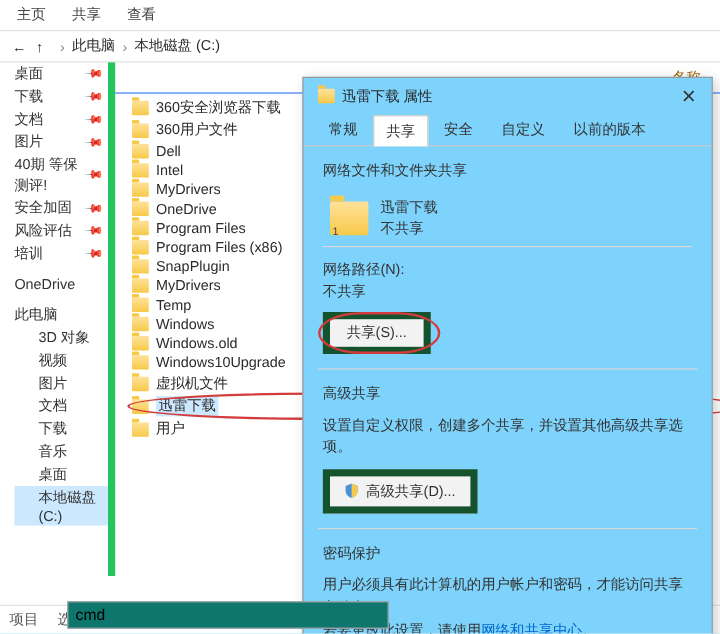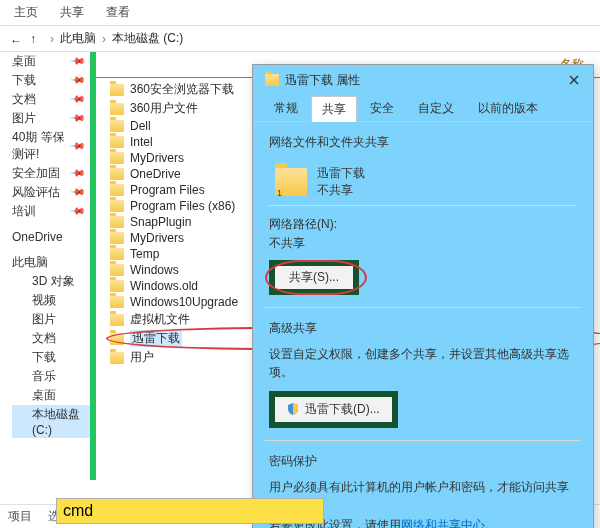--- a/index.html
+++ b/index.html
@@ -47,21 +47,21 @@
 .btn { display: inline-block; padding: 3px 14px; border: 6px solid #14532d; background: #f2f2f2; cursor: default; text-align: center; }
 .btn.share { position: relative; }
 .btn.share::after { content:""; position:absolute; left:-10px; right:-14px; top:-6px; bottom:-6px; border:2px solid #d43c3c; border-radius: 50%/70%; pointer-events:none; }
 .hr { border: none; border-top: 1px solid #d8d8d8; margin: 12px -4px; }
 .adv-desc { line-height: 1.5; margin-bottom: 10px; }
 .btn.adv { display: flex; align-items: center; gap: 6px; padding: 4px 12px; width: fit-content; }
 .shield { width: 12px; height: 12px; }
 .pw-section p { line-height: 1.6; }
 .link { color: #0066cc; cursor: default; }
 .cmd-row { position: absolute; left: 56px; bottom: 4px; right: 276px; }
-.cmd-input { width: 100%; border: 1px solid #b0b0b0; padding: 3px 6px; font-size: 16px; background: #fde047; }
+.cmd-input { width: 100%; border: 1px solid #b0b0b0; padding: 3px 6px; font-size: 13px; background: #0f766e; }
 </style>
 </head>
 <body>
 
 <div class="ribbon">
   <span>主页</span>
   <span>共享</span>
   <span>查看</span>
 </div>
 
@@ -256,21 +256,21 @@
 
     <hr class="hr">
 
     <div class="section-label">高级共享</div>
     <div class="adv-desc">设置自定义权限，创建多个共享，并设置其他高级共享选项。</div>
     <div class="btn adv">
       <svg class="shield" viewBox="0 0 12 12">
           <path d="M6 0 L11 2 V6 C11 9 8.5 11.5 6 12 C3.5 11.5 1 9 1 6 V2 Z" fill="#4a90d9"></path>
           <path d="M6 0 L11 2 V6 C11 9 8.5 11.5 6 12 V0 Z" fill="#f7c948"></path>
         </svg>
-      <span>迅雷下载(D)...</span>
+      <span>高级共享(D)...</span>
     </div>
 
     <hr class="hr">
 
     <div class="pw-section">
       <div class="section-label">密码保护</div>
       <p>用户必须具有此计算机的用户帐户和密码，才能访问共享文件夹。</p>
       <p>
         <span>若要更改此设置，请使用</span><span class="link">网络和共享中心</span><span>。</span>
       </p>

